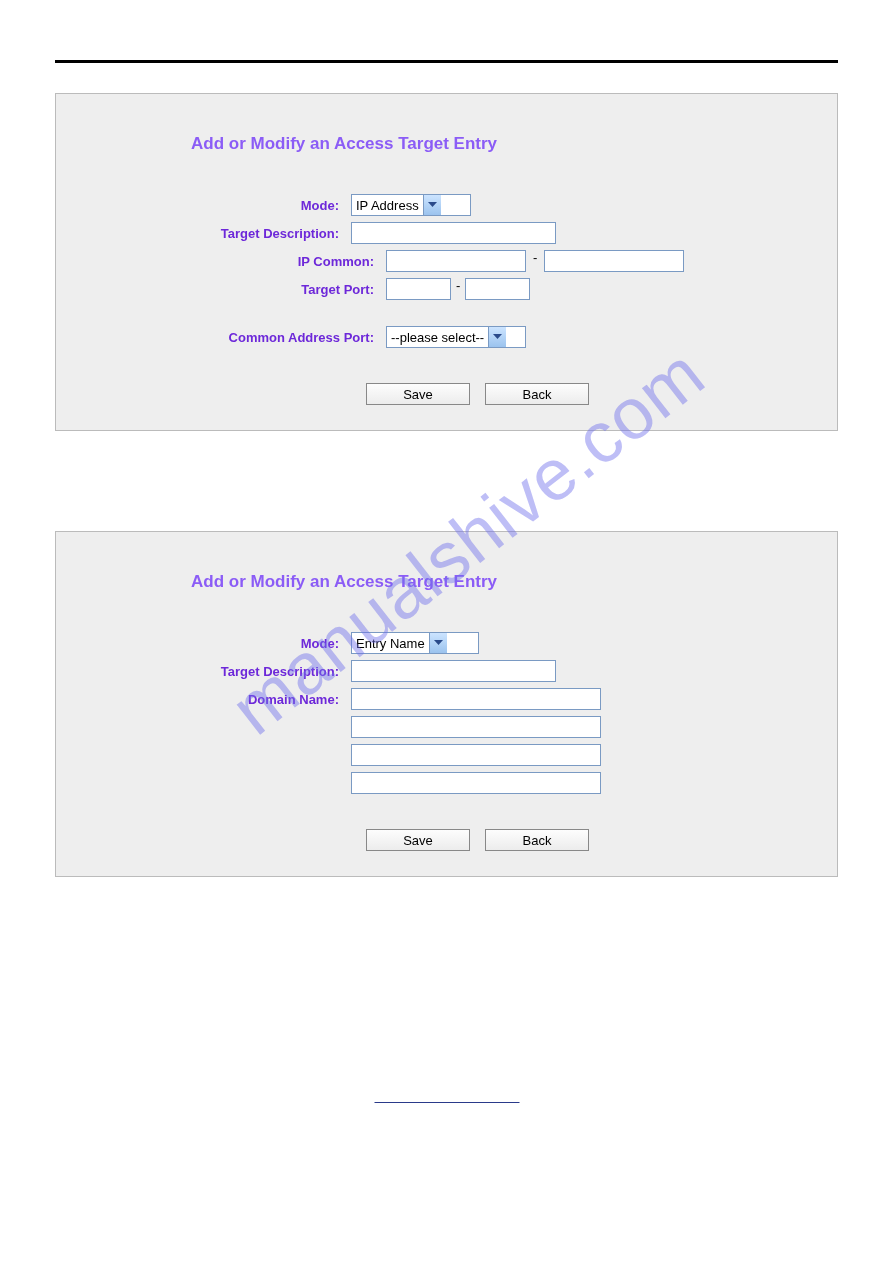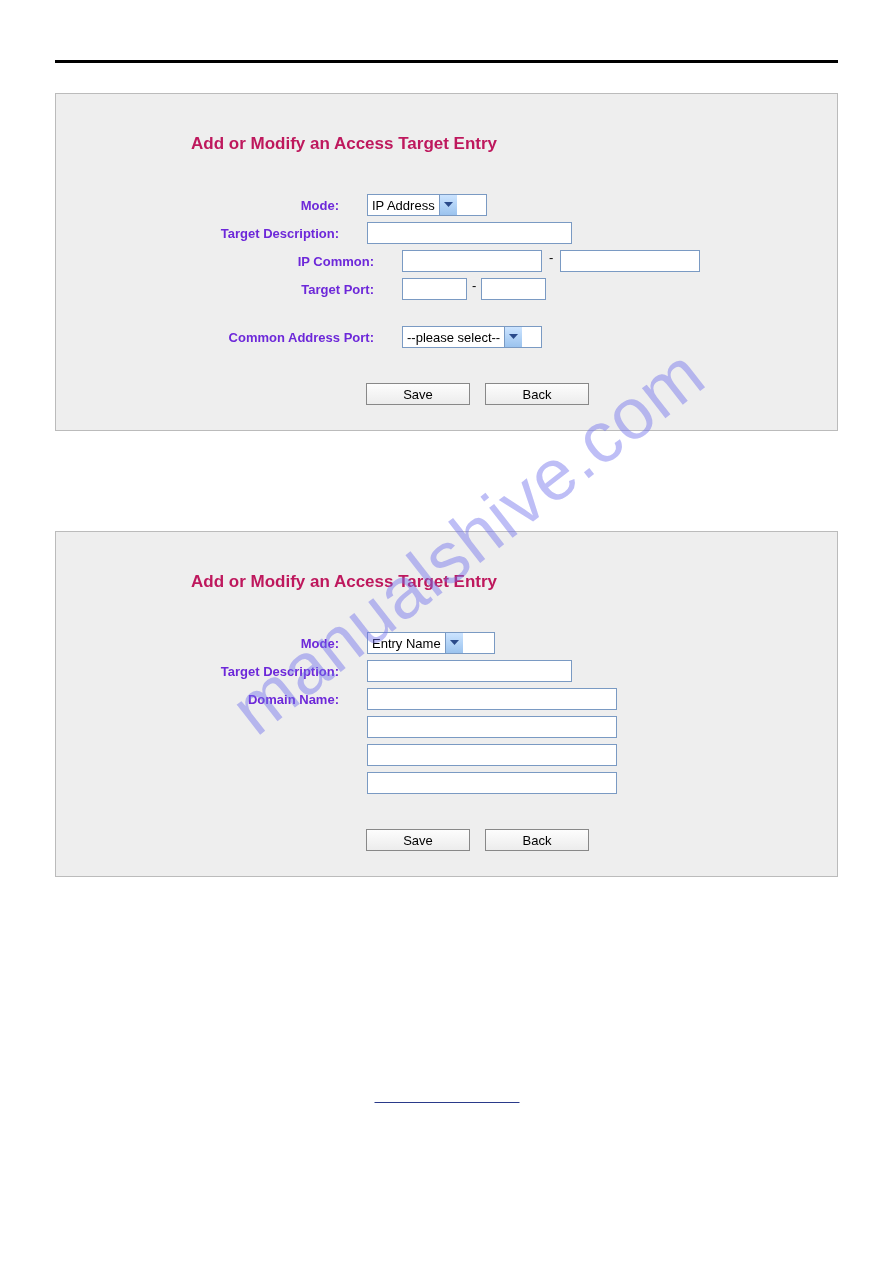--- a/index.html
+++ b/index.html
@@ -20,40 +20,39 @@
       border: 1px solid #bbb;
       background: #eeeeee;
       padding: 40px 30px 25px 30px;
       margin-bottom: 100px;
     }
     .panel-title {
       font-size: 17px;
       font-weight: bold;
       margin-left: 105px;
       margin-bottom: 40px;
-      color: #be185d;
+      color: #8b5cf6;
     }
     .form-row {
       display: flex;
       align-items: center;
       margin-bottom: 6px;
     }
     .form-label {
       width: 265px;
       text-align: right;
       font-size: 13px;
       font-weight: bold;
       color: #6d28d9;
       padding-right: 12px;
     }
     .form-controls {
       display: flex;
       align-items: flex-start;
       gap: 4px;
-      margin-left: 16px;
     }
     .select-wrap {
       display: inline-flex;
       align-items: center;
       border: 1px solid #7a9ac3;
       background: #fff;
       height: 22px;
       padding-left: 4px;
     }
     .select-text {

